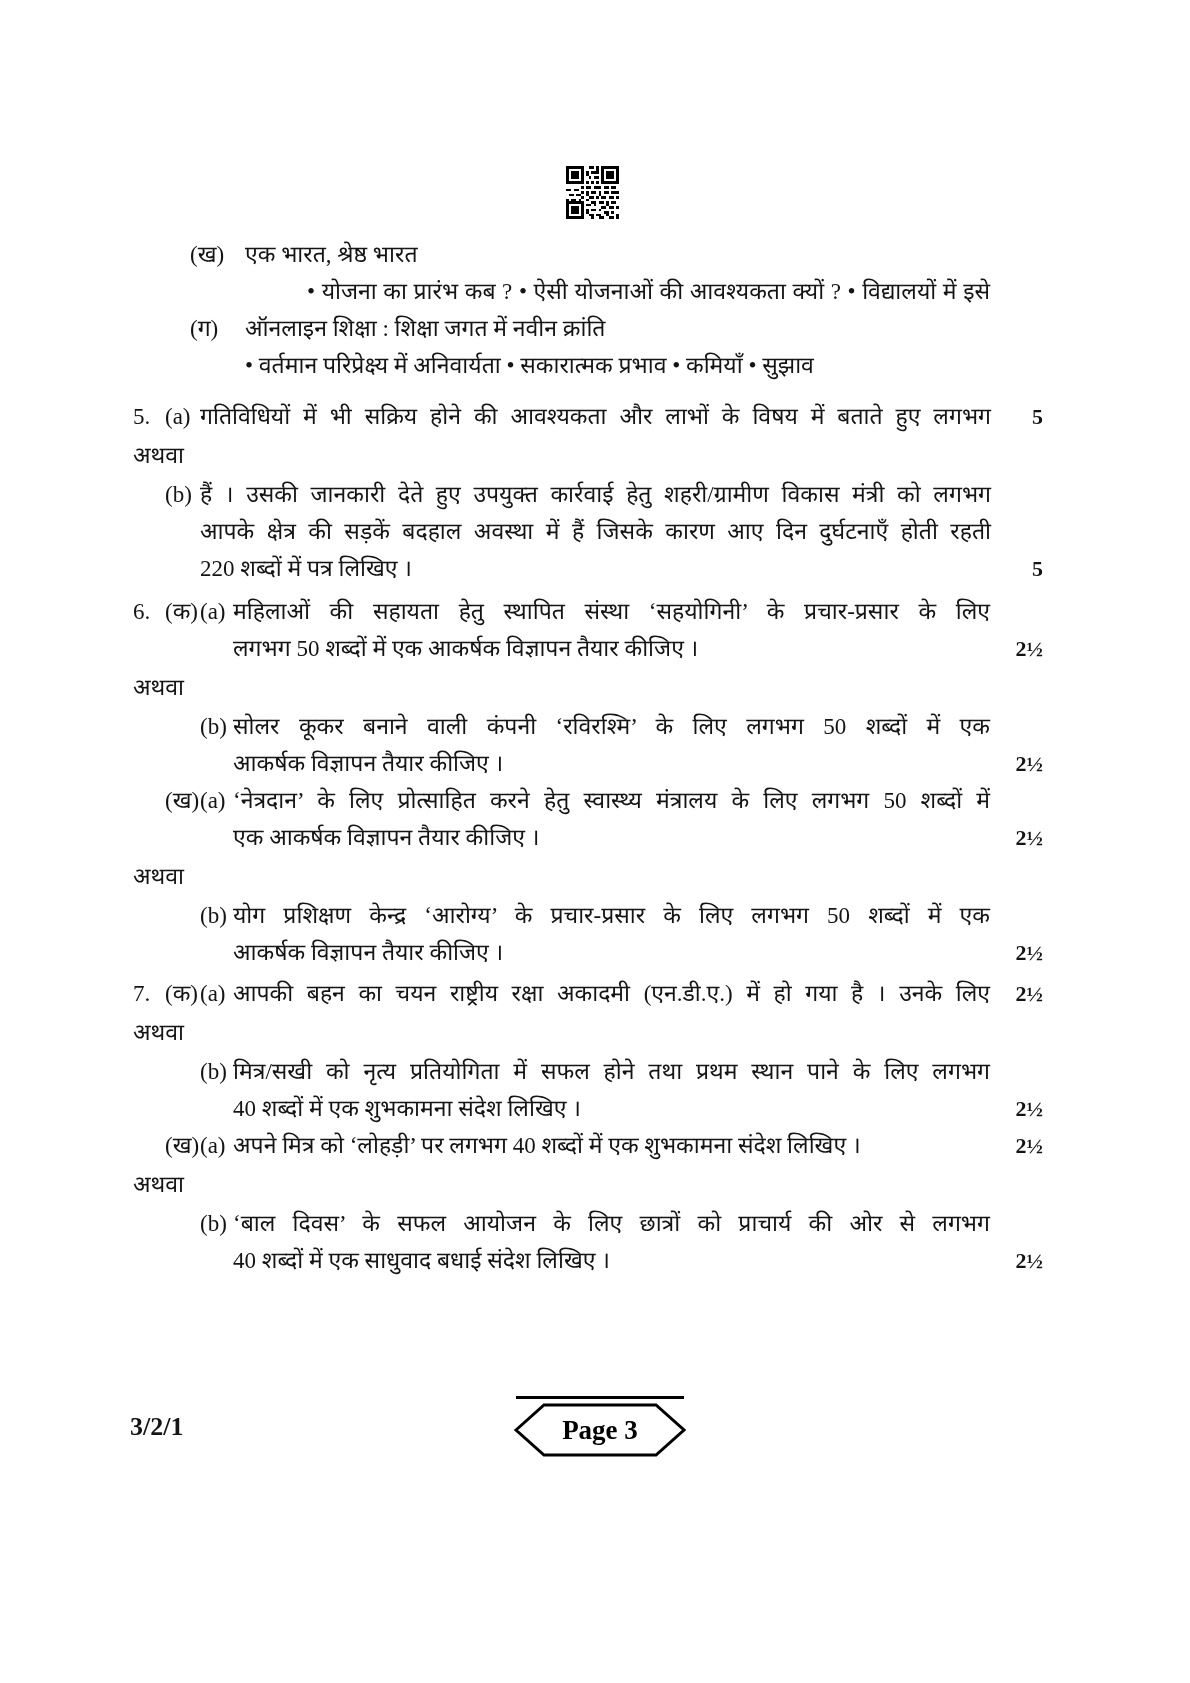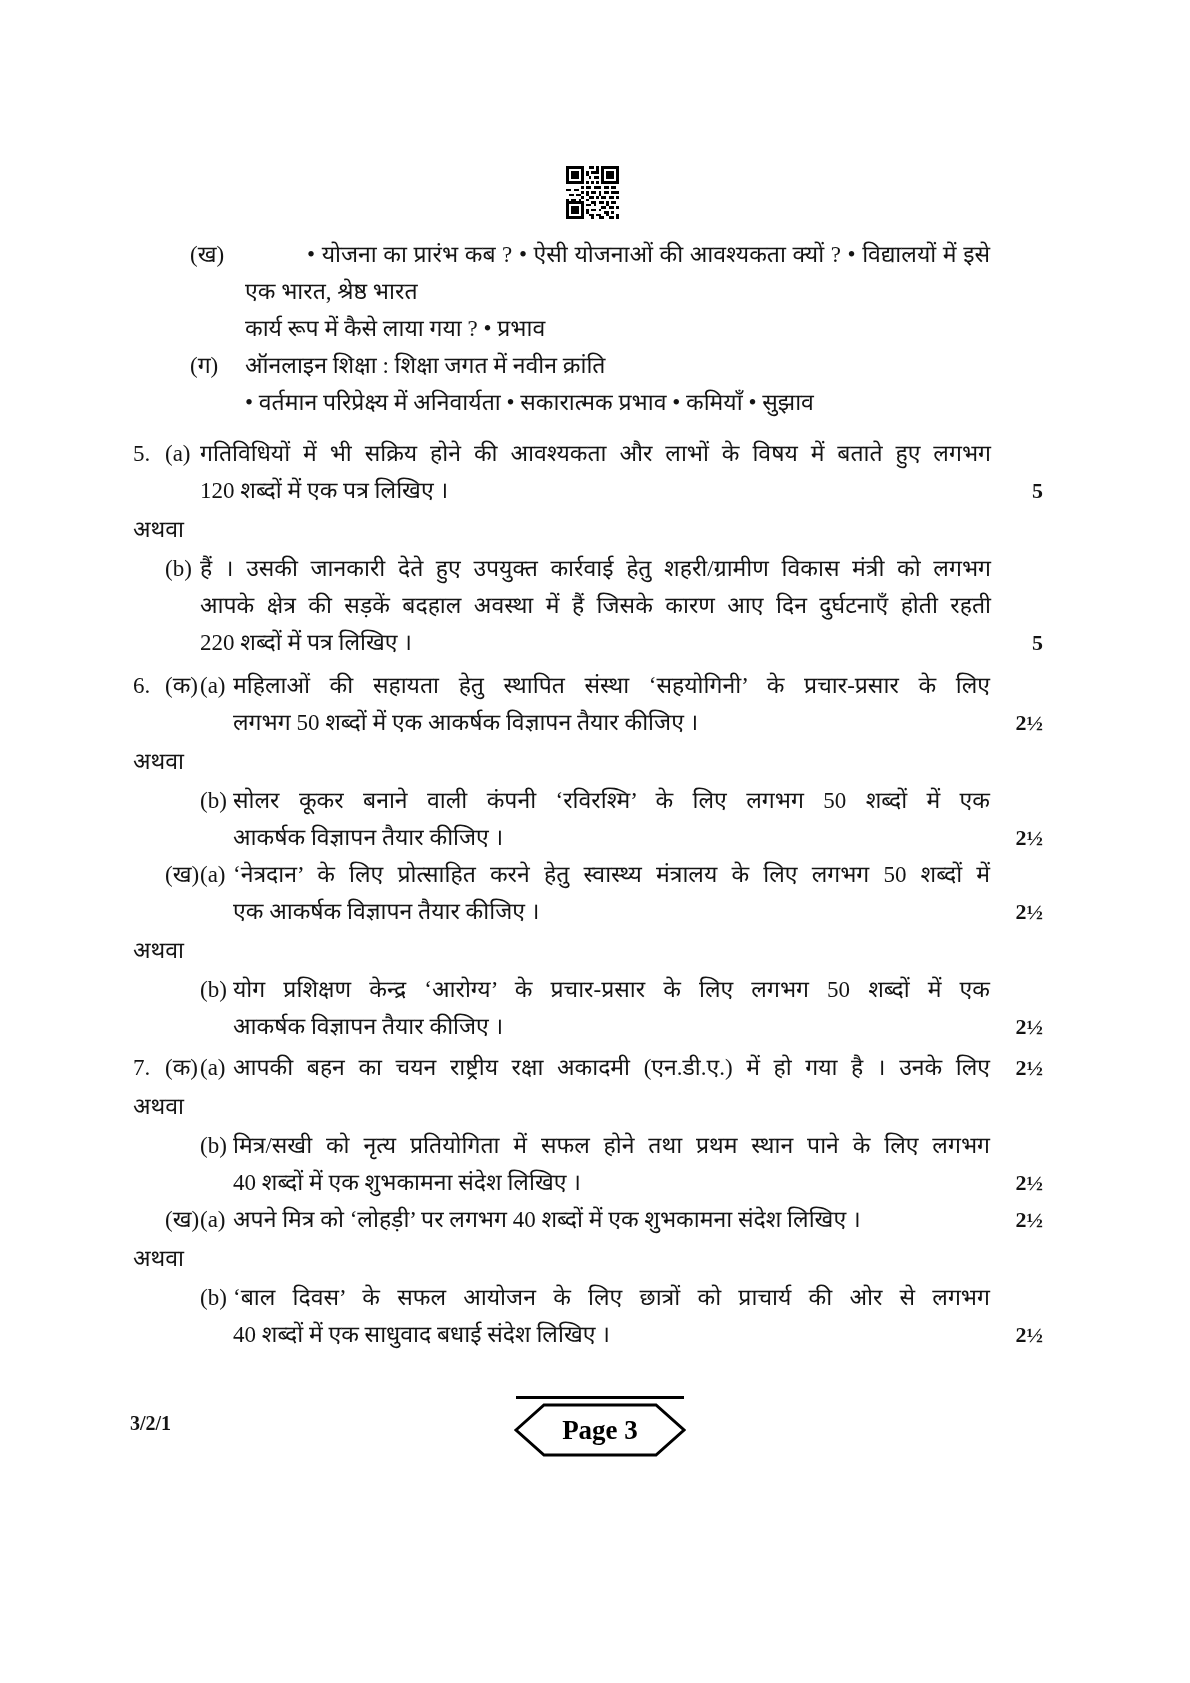--- a/index.html
+++ b/index.html
@@ -20,21 +20,21 @@
   .body6{width:757px;flex:none;}
   .tpad{width:57px;flex:none;}
   .tlabel{width:55px;flex:none;line-height:37px;}
   .tbody{width:745px;flex:none;}
   .bl1{padding-left:62px;}
   .mark{flex:1;text-align:right;align-self:flex-end;font-weight:bold;font-size:22px;line-height:37px;}
   .orrow{width:810px;text-align:left;line-height:37px;margin:2px 0;}
   .mt14{margin-top:14px;}
   .mt6{margin-top:6px;}
   .mt4{margin-top:4px;}
-  .footer-code{position:absolute;left:130px;top:1412px;font-weight:bold;font-size:20px;}
+  .footer-code{position:absolute;left:130px;top:1412px;font-weight:bold;font-size:26px;}
   .hexwrap{position:absolute;left:514px;top:1396px;width:172px;}
   .hexline{border-top:3px solid #000;width:168px;margin:0 auto 4px auto;}
   .pagehex{display:block;}
 </style>
 </head>
 <body>
 
 <div class="sheet">
 
   <svg class="qr" width="53" height="53" viewBox="0 0 21 21" shape-rendering="crispEdges">
@@ -64,41 +64,39 @@
       <path d="M9 19h2v1H9z M12 19h2v1h-2z M16 19h1v1h-1z M10 20h1v1h-1z M13 20h2v1h-2z M17 20h2v1h-2z M20 19h1v2h-1z"></path>
     </g>
   </svg>
 
   <div class="content">
 
     <div class="row">
       <span class="tpad"></span>
       <span class="tlabel">(ख)</span>
       <div class="tbody">
+        <div class="line">एक भारत, श्रेष्ठ भारत</div>
         <div class="line jl bl1">• योजना का प्रारंभ कब ? • ऐसी योजनाओं की आवश्यकता क्यों ? • विद्यालयों में इसे</div>
-        <div class="line">एक भारत, श्रेष्ठ भारत</div>
-        <div class="line">कार्य रूप में कैसे लाया गया ? • प्रभाव</div>
       </div>
     </div>
 
     <div class="row">
       <span class="tpad"></span>
       <span class="tlabel">(ग)</span>
       <div class="tbody">
         <div class="line">ऑनलाइन शिक्षा : शिक्षा जगत में नवीन क्रांति</div>
         <div class="line">• वर्तमान परिप्रेक्ष्य में अनिवार्यता • सकारात्मक प्रभाव  • कमियाँ • सुझाव</div>
       </div>
     </div>
 
     <div class="row mt14">
       <span class="cnum">5.</span>
       <span class="cl1">(a)</span>
       <div class="body5">
         <div class="line jl">गतिविधियों में भी सक्रिय होने की आवश्यकता और लाभों के विषय में बताते हुए लगभग</div>
-        <div class="line">120 शब्दों में एक पत्र लिखिए ।</div>
       </div>
       <div class="mark">5</div>
     </div>
 
     <div class="orrow">अथवा</div>
 
     <div class="row">
       <span class="cnum"></span>
       <span class="cl1">(b)</span>
       <div class="body5">

